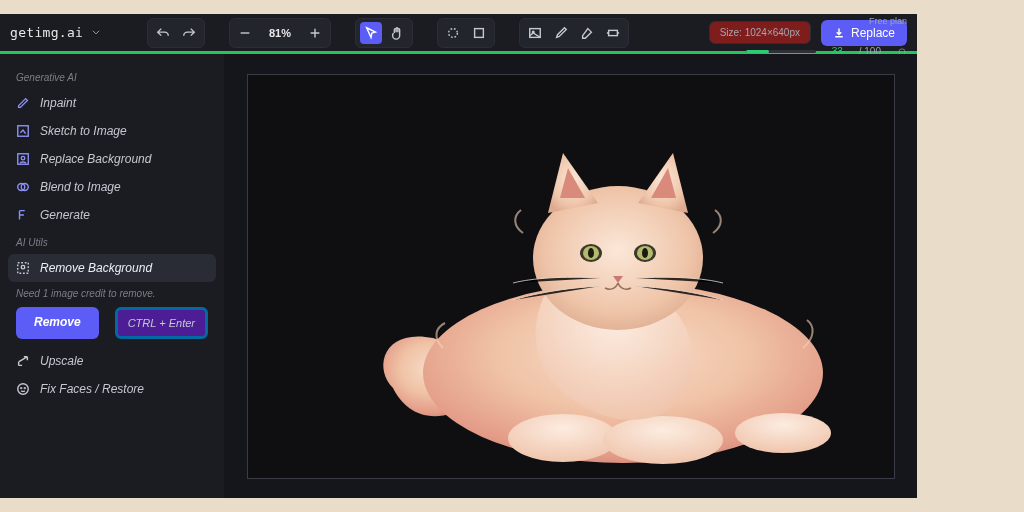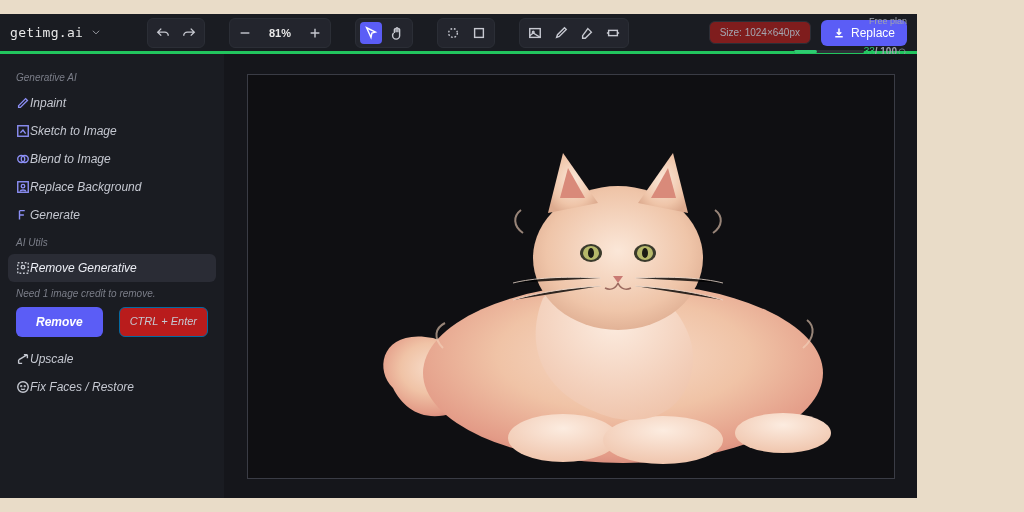--- a/index.html
+++ b/index.html
@@ -12,37 +12,37 @@
   .tgroup { display: flex; align-items: center; gap: 4px; background: #23252d; border: 1px solid #2b2e36; border-radius: 6px; padding: 3px 4px; }
   .tbtn { width: 22px; height: 22px; display: flex; align-items: center; justify-content: center; border-radius: 4px; color: #c7c9d1; cursor: pointer; }
   .tbtn svg { width: 14px; height: 14px; stroke: currentColor; fill: none; stroke-width: 1.6; }
   .tbtn.active { background: #5b5df6; color: #fff; }
   .zoom-label { width: 40px; text-align: center; font-size: 11px; font-weight: 600; color: #e8e8e8; }
   .right-tools { display: flex; align-items: center; gap: 10px; margin-left: auto; }
   .size-chip { background: #7f1d1d; border: 1px solid #2b2e36; border-radius: 6px; padding: 5px 10px; font-size: 10px; color: #a3a6b1; }
   .export-btn { background: #5b5df6; color: #fff; border-radius: 6px; padding: 6px 12px; display: flex; align-items: center; gap: 6px; font-size: 12px; font-weight: 500; cursor: pointer; }
   .export-btn svg { width: 12px; height: 12px; stroke: #fff; fill: none; stroke-width: 2; }
   .plan { position: absolute; right: 10px; top: 2px; font-size: 9px; color: #9fa3ae; }
-  .credits { position: absolute; right: 10px; top: 32px; display: flex; align-items: center; gap: 0; font-size: 10px; }
+  .credits { position: absolute; right: 10px; top: 32px; display: flex; align-items: center; gap: 16px; font-size: 10px; }
   .credits .bar { width: 70px; height: 3px; background: #2e3038; border-radius: 2px; position: relative; }
   .credits .bar::after { content: ""; position: absolute; left: 0; top: 0; height: 100%; width: 33%; background: #2ecc71; border-radius: 2px; }
   .credits .used { color: #2ecc71; }
-  .credits .total { color: #9fa3ae; font-weight: bold; }
+  .credits .total { color: #9fa3ae; }
   .body { display: flex; height: calc(100% - 40px); }
   .sidebar { width: 224px; padding: 10px 8px; overflow-y: auto; font-style: italic; }
   .section-title { font-size: 10px; color: #7b7e89; padding: 8px 8px 6px; text-transform: none; }
-  .side-item { display: flex; align-items: center; padding: 7px 8px; border-radius: 6px; color: #c5c8d1; cursor: pointer; font-size: 12px; }
+  .side-item { display: flex; align-items: center; gap: 10px; padding: 7px 8px; border-radius: 6px; color: #c5c8d1; cursor: pointer; font-size: 12px; }
   .side-item svg { width: 14px; height: 14px; stroke: #8c8ff5; fill: none; stroke-width: 1.6; flex-shrink: 0; }
   .side-item.util svg { stroke: #c5c8d1; }
   .side-item.selected { background: #2a2c35; color: #eceef5; }
   .panel-sub { padding: 2px 8px 8px; }
   .hint { font-size: 10px; color: #7b7e89; padding: 4px 0 8px; }
   .btn-row { display: flex; gap: 16px; }
   .primary-btn { flex: 1; background: #5b5df6; color: #fff; border-radius: 6px; padding: 8px 0; text-align: center; font-size: 12px; font-weight: 600; cursor: pointer; }
-  .kbd-chip { border: 1px solid #0369a1; border-radius: 6px; padding: 7px 10px; font-size: 11px; color: #c5c8d1; background: #b91c1c; }
+  .kbd-chip { border: 3px solid #0369a1; border-radius: 6px; padding: 7px 10px; font-size: 11px; color: #c5c8d1; background: #4c1d95; }
   .canvas-wrap { flex: 1; position: relative; background: #15161b; display: flex; align-items: center; justify-content: center; }
   .artboard { position: relative; width: 648px; height: 405px; border: 1px solid #3a3c45; }
   .artboard-inner { position: absolute; inset: 0; background: #0f0f12; overflow: hidden; }
   .cat { position: absolute; left: 55%; top: 58%; transform: translate(-50%,-50%); width: 480px; height: 340px; }
 </style>
 </head>
 <body>
 
 <div class="frame">
 
@@ -167,48 +167,48 @@
       </div>
       <div class="side-item">
         <svg viewBox="0 0 16 16">
             <rect x="2" y="2" width="12" height="12"></rect>
             <path d="M5 10l3-3 3 4"></path>
           </svg>
         <span>Sketch to Image</span>
       </div>
       <div class="side-item">
         <svg viewBox="0 0 16 16">
-            <circle cx="6" cy="8" r="4"></circle>
-            <circle cx="10" cy="8" r="4"></circle>
-          </svg>
-        <span>Blend to Image</span>
-      </div>
-      <div class="side-item">
-        <svg viewBox="0 0 16 16">
             <rect x="2" y="2" width="12" height="12"></rect>
             <circle cx="8" cy="7" r="2"></circle>
             <path d="M5 13c0-2 6-2 6 0"></path>
           </svg>
         <span>Replace Background</span>
       </div>
       <div class="side-item">
         <svg viewBox="0 0 16 16">
+            <circle cx="6" cy="8" r="4"></circle>
+            <circle cx="10" cy="8" r="4"></circle>
+          </svg>
+        <span>Blend to Image</span>
+      </div>
+      <div class="side-item">
+        <svg viewBox="0 0 16 16">
             <path d="M4 3v10M4 3h6M4 8h5"></path>
           </svg>
         <span>Generate</span>
       </div>
 
       <div class="section-title">AI Utils</div>
 
       <div class="side-item util selected">
         <svg viewBox="0 0 16 16">
             <rect x="2" y="2" width="12" height="12" stroke-dasharray="2 2"></rect>
             <circle cx="8" cy="7" r="2"></circle>
           </svg>
-        <span>Remove Generative</span>
+        <span>Remove Background</span>
       </div>
       <div class="panel-sub">
         <div class="hint">Need 1 image credit to remove.</div>
         <div class="btn-row">
           <div class="primary-btn">Remove</div>
           <div class="kbd-chip">CTRL + Enter</div>
         </div>
       </div>
       <div class="side-item util">
         <svg viewBox="0 0 16 16">

